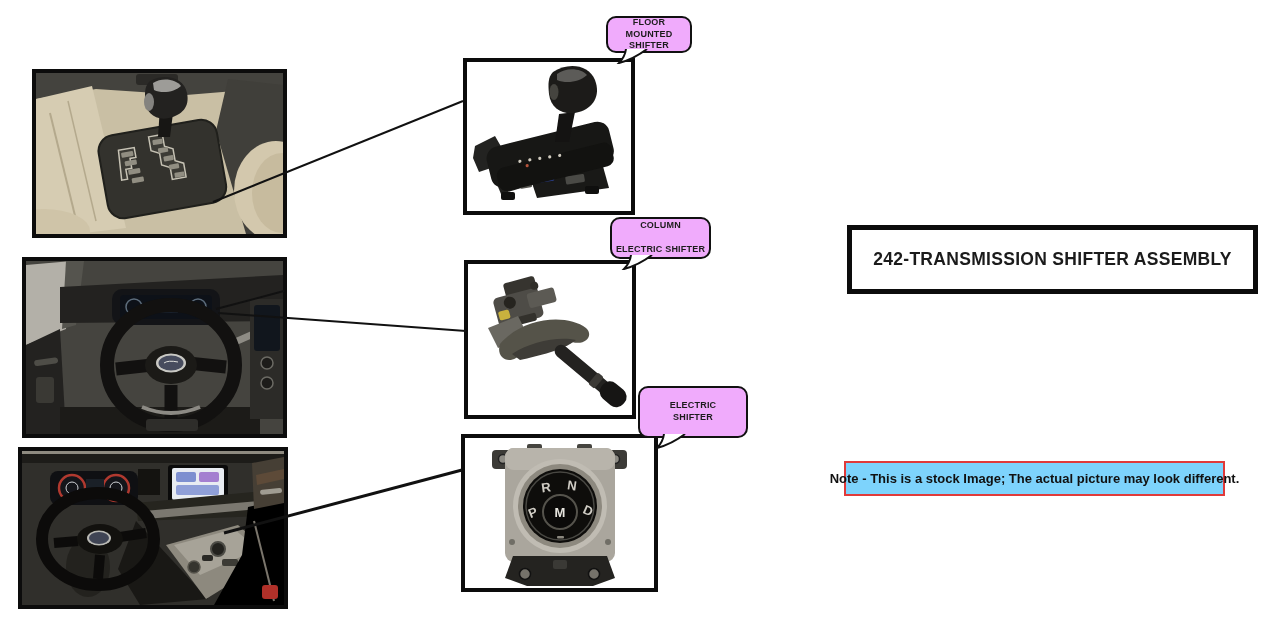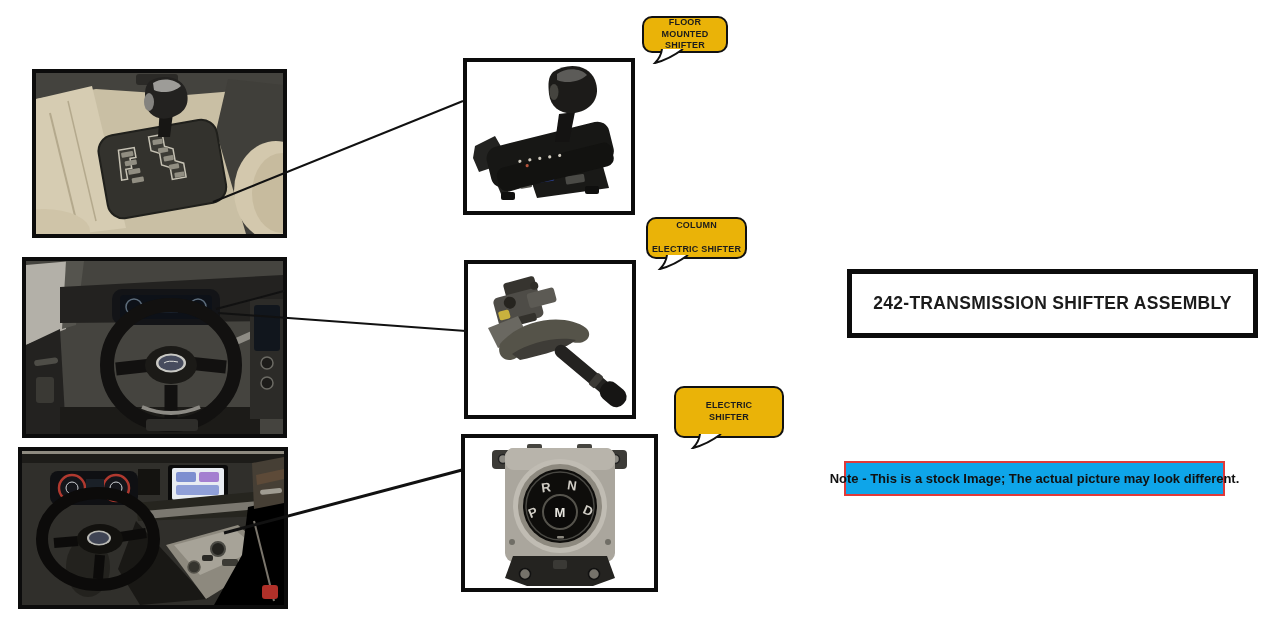--- a/index.html
+++ b/index.html
@@ -19,43 +19,43 @@
 
   
   .part-box{position:absolute;border:4px solid #0c0c0c;background:#ffffff;z-index:2;box-sizing:border-box;}
   .part-box svg{display:block;}
   #box1{left:463px;top:58px;width:172px;height:157px;}
   #box2{left:464px;top:260px;width:172px;height:159px;}
   #box3{left:461px;top:434px;width:197px;height:158px;}
 
   
   .callout{
-    position:absolute;z-index:6;background:#eab308;border:2px solid #111;border-radius:10px;
+    position:absolute;z-index:6;background:#f0abfc;border:2px solid #111;border-radius:10px;
     display:flex;flex-direction:column;align-items:center;justify-content:center;
     font-size:9px;font-weight:700;color:#1c1c1c;text-align:center;line-height:1.3;
-    letter-spacing:.2px;box-sizing:border-box;margin-left:36px;
+    letter-spacing:.2px;box-sizing:border-box;
   }
   #callout1{left:606px;top:16px;width:86px;height:37px;}
   #callout2{left:610px;top:217px;width:101px;height:42px;gap:12px;}
   #callout3{left:638px;top:386px;width:110px;height:52px;}
   .tail{position:absolute;bottom:-13px;height:15px;width:34px;z-index:7;}
   #callout1 .tail{left:8px;}
   #callout2 .tail{left:9px;}
   #callout3 .tail{left:14px;}
 
   
   .title-box{
     position:absolute;left:847px;top:225px;width:411px;height:69px;z-index:2;
     border:5px solid #0c0c0c;box-sizing:border-box;display:flex;align-items:center;justify-content:center;
-    font-size:17.5px;font-weight:600;color:#1b1b1b;letter-spacing:.3px;background:#fff;margin-top:44px;
+    font-size:17.5px;font-weight:600;color:#1b1b1b;letter-spacing:.3px;background:#fff;
   }
   .note-box{
     position:absolute;left:844px;top:461px;width:381px;height:35px;z-index:2;
     border:2px solid #e03a3a;box-sizing:border-box;display:flex;align-items:center;justify-content:center;
-    font-size:13px;font-weight:700;color:#111;background:#0ea5e9;white-space:nowrap;
+    font-size:13px;font-weight:700;color:#111;background:#7dd3fc;white-space:nowrap;
   }
 </style>
 </head>
 <body>
 
 <div class="canvas">
 
   <svg class="connectors" viewBox="0 0 1280 631">
     <line x1="213" y1="202" x2="463" y2="101" stroke="#111" stroke-width="2"></line>
     <line x1="216" y1="309" x2="284" y2="291" stroke="#111" stroke-width="2"></line>

